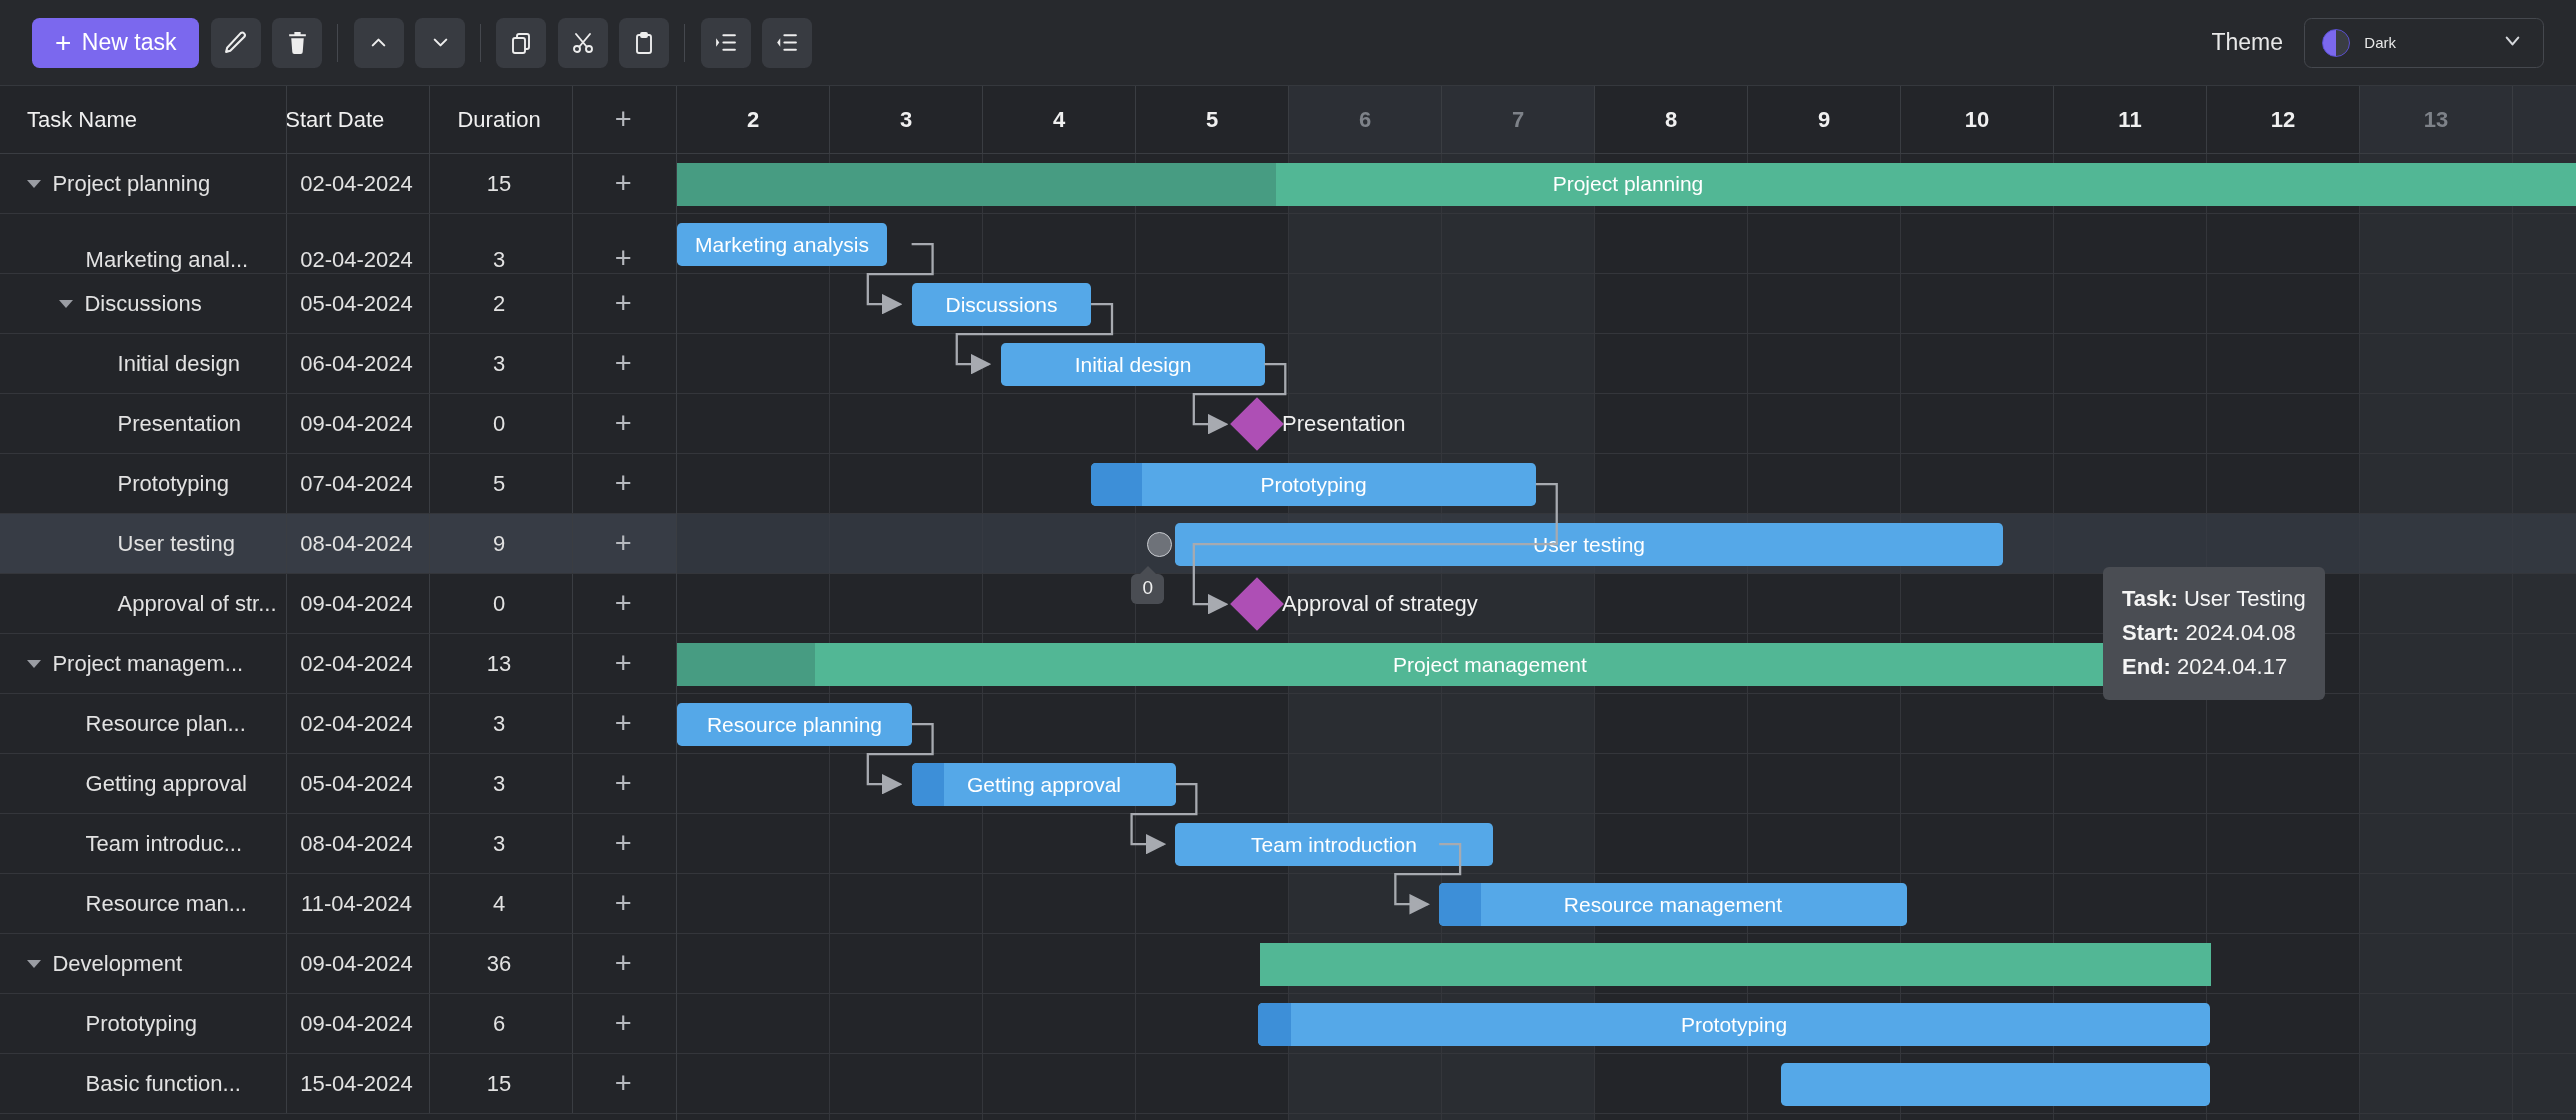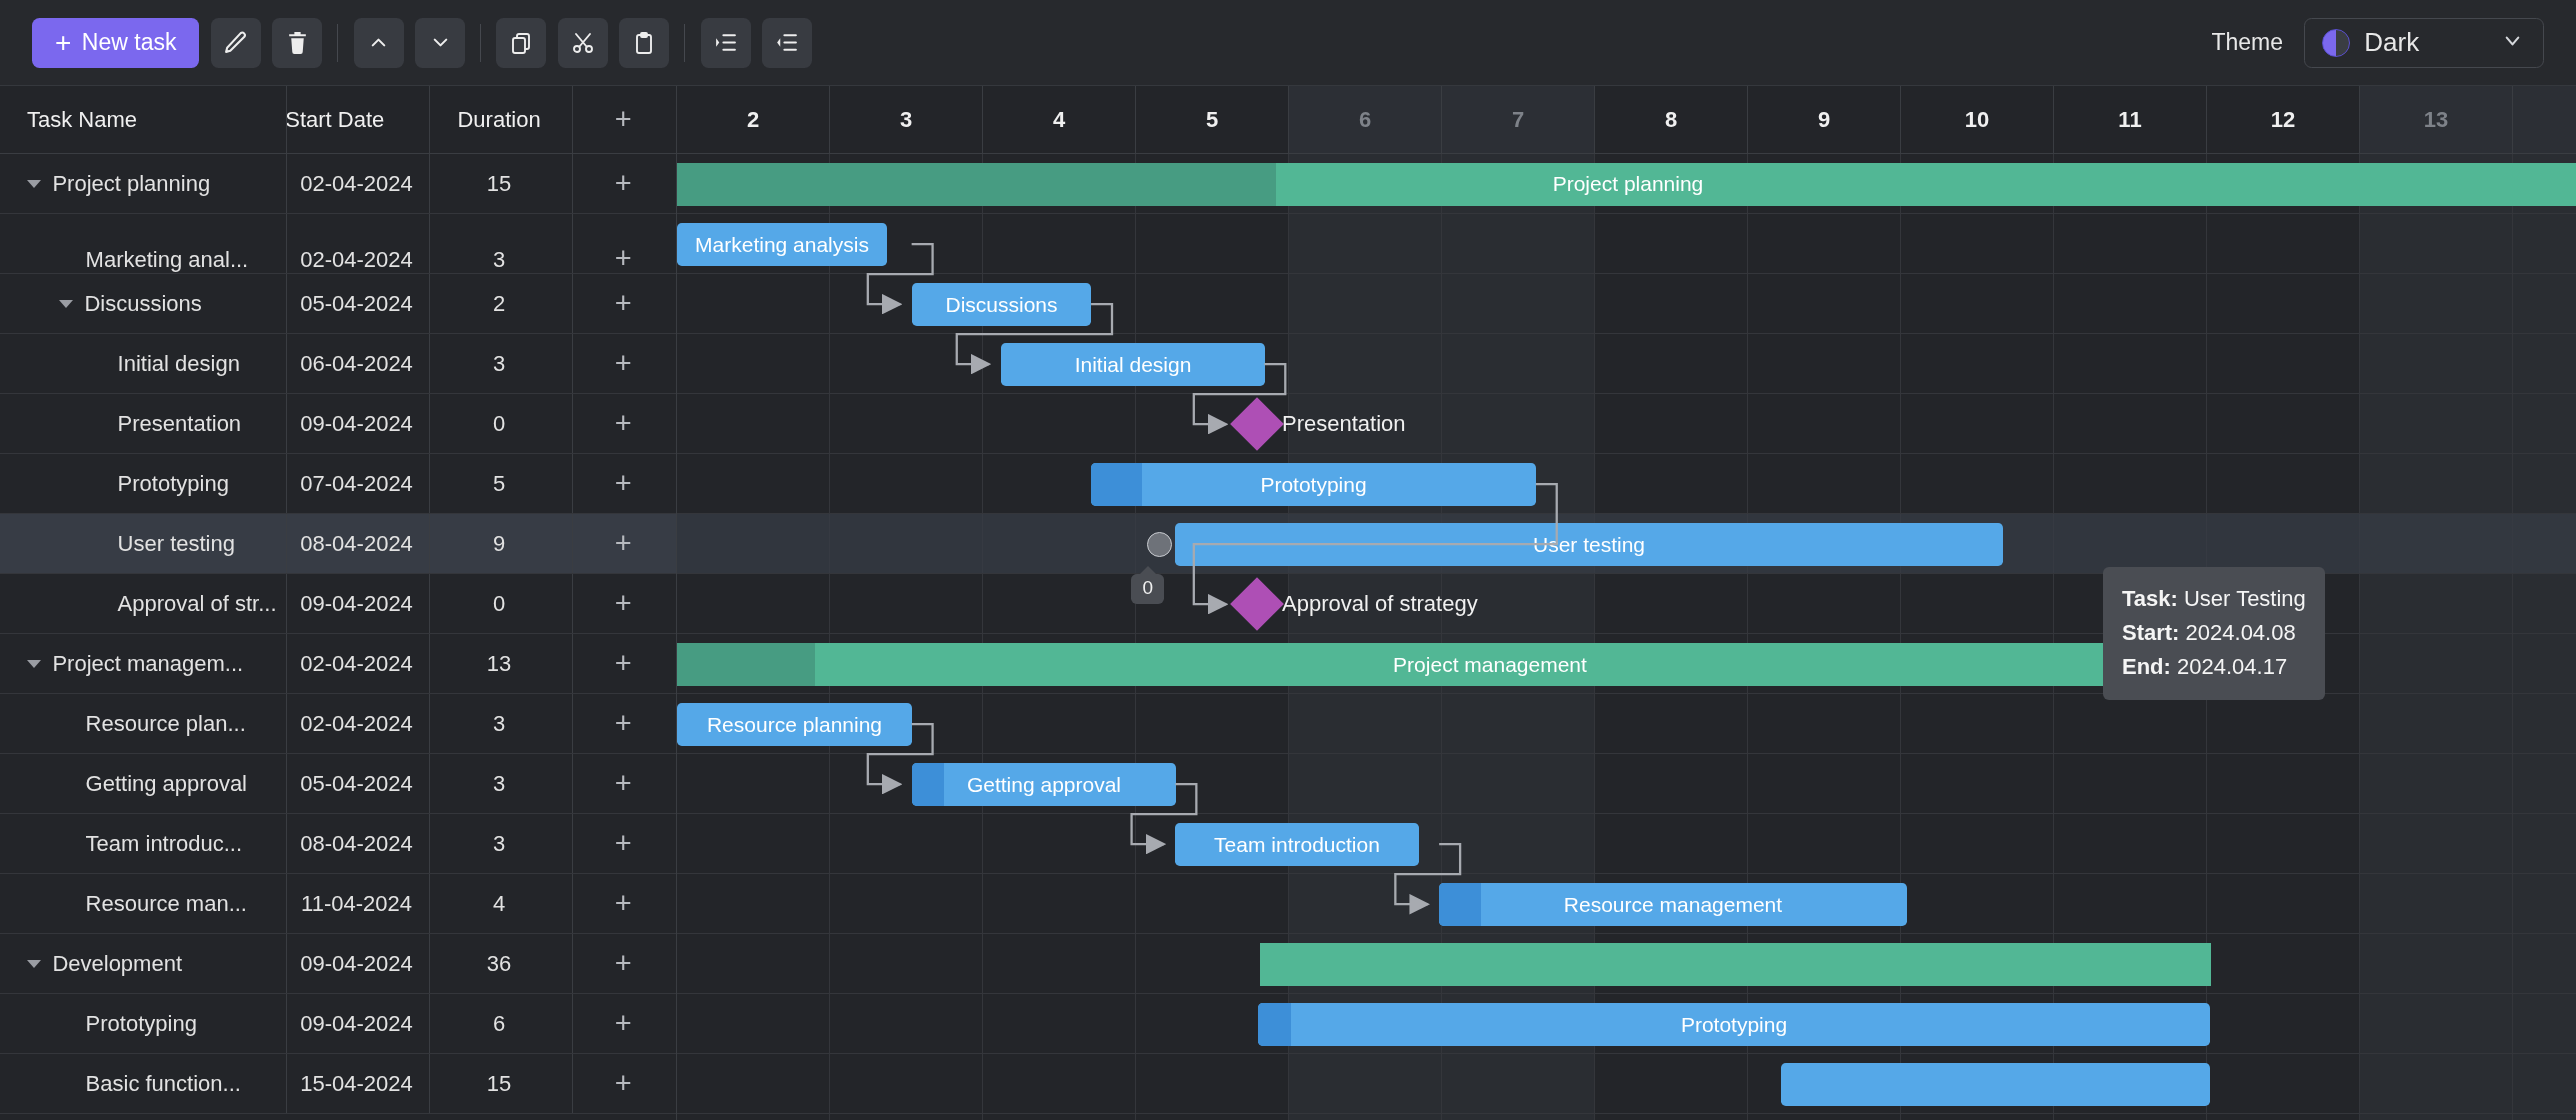--- a/index.html
+++ b/index.html
@@ -69,21 +69,21 @@
     min-width: 240px;
     cursor: pointer;
     background: transparent;
   }
   .theme-swatch {
     width: 28px; height: 28px; border-radius: 50%;
     background: linear-gradient(to right, #7B68EE 0%, #7B68EE 50%, #3A3D43 50%, #3A3D43 100%);
     border: 1px solid #5A4FD0;
     flex-shrink: 0;
   }
-  .theme-value { font-size: 26px; color: #E8E8E8; flex: 1; }
+  .theme-value { font-size: 15px; color: #E8E8E8; flex: 1; }
 
   
   .main { flex: 1; display: flex; overflow: hidden; }
 
   
   .grid-panel {
     width: 677px; min-width: 677px;
     background: #232529;
     border-right: 1px solid #3A3D42;
     display: flex; flex-direction: column;
@@ -694,21 +694,21 @@
               <div class="prog" style="width: 8.5%;"></div>
               <span class="lbl">Project management</span>
             </div>
             <div class="bar bar-task" style="top: 549px; left: 0px; width: 235px;">
               <span class="lbl">Resource planning</span>
             </div>
             <div class="bar bar-task" style="top: 609px; left: 235px; width: 264px;">
               <div class="prog" style="width: 12%;"></div>
               <span class="lbl">Getting approval</span>
             </div>
-            <div class="bar bar-task" style="top: 669px; left: 498px; width: 244px;">
+            <div class="bar bar-task" style="top: 669px; left: 498px; width: 318px;">
               <span class="lbl">Team introduction</span>
             </div>
             <div class="bar bar-task" style="top: 729px; left: 762px; width: 468px;">
               <div class="prog" style="width: 9%;"></div>
               <span class="lbl">Resource management</span>
             </div>
             <div class="bar bar-summary" style="top: 789px; left: 583px; width: 951px;"></div>
             <div class="bar bar-task" style="top: 849px; left: 581px; width: 952px;">
               <div class="prog" style="width: 3.5%;"></div>
               <span class="lbl">Prototyping</span>

